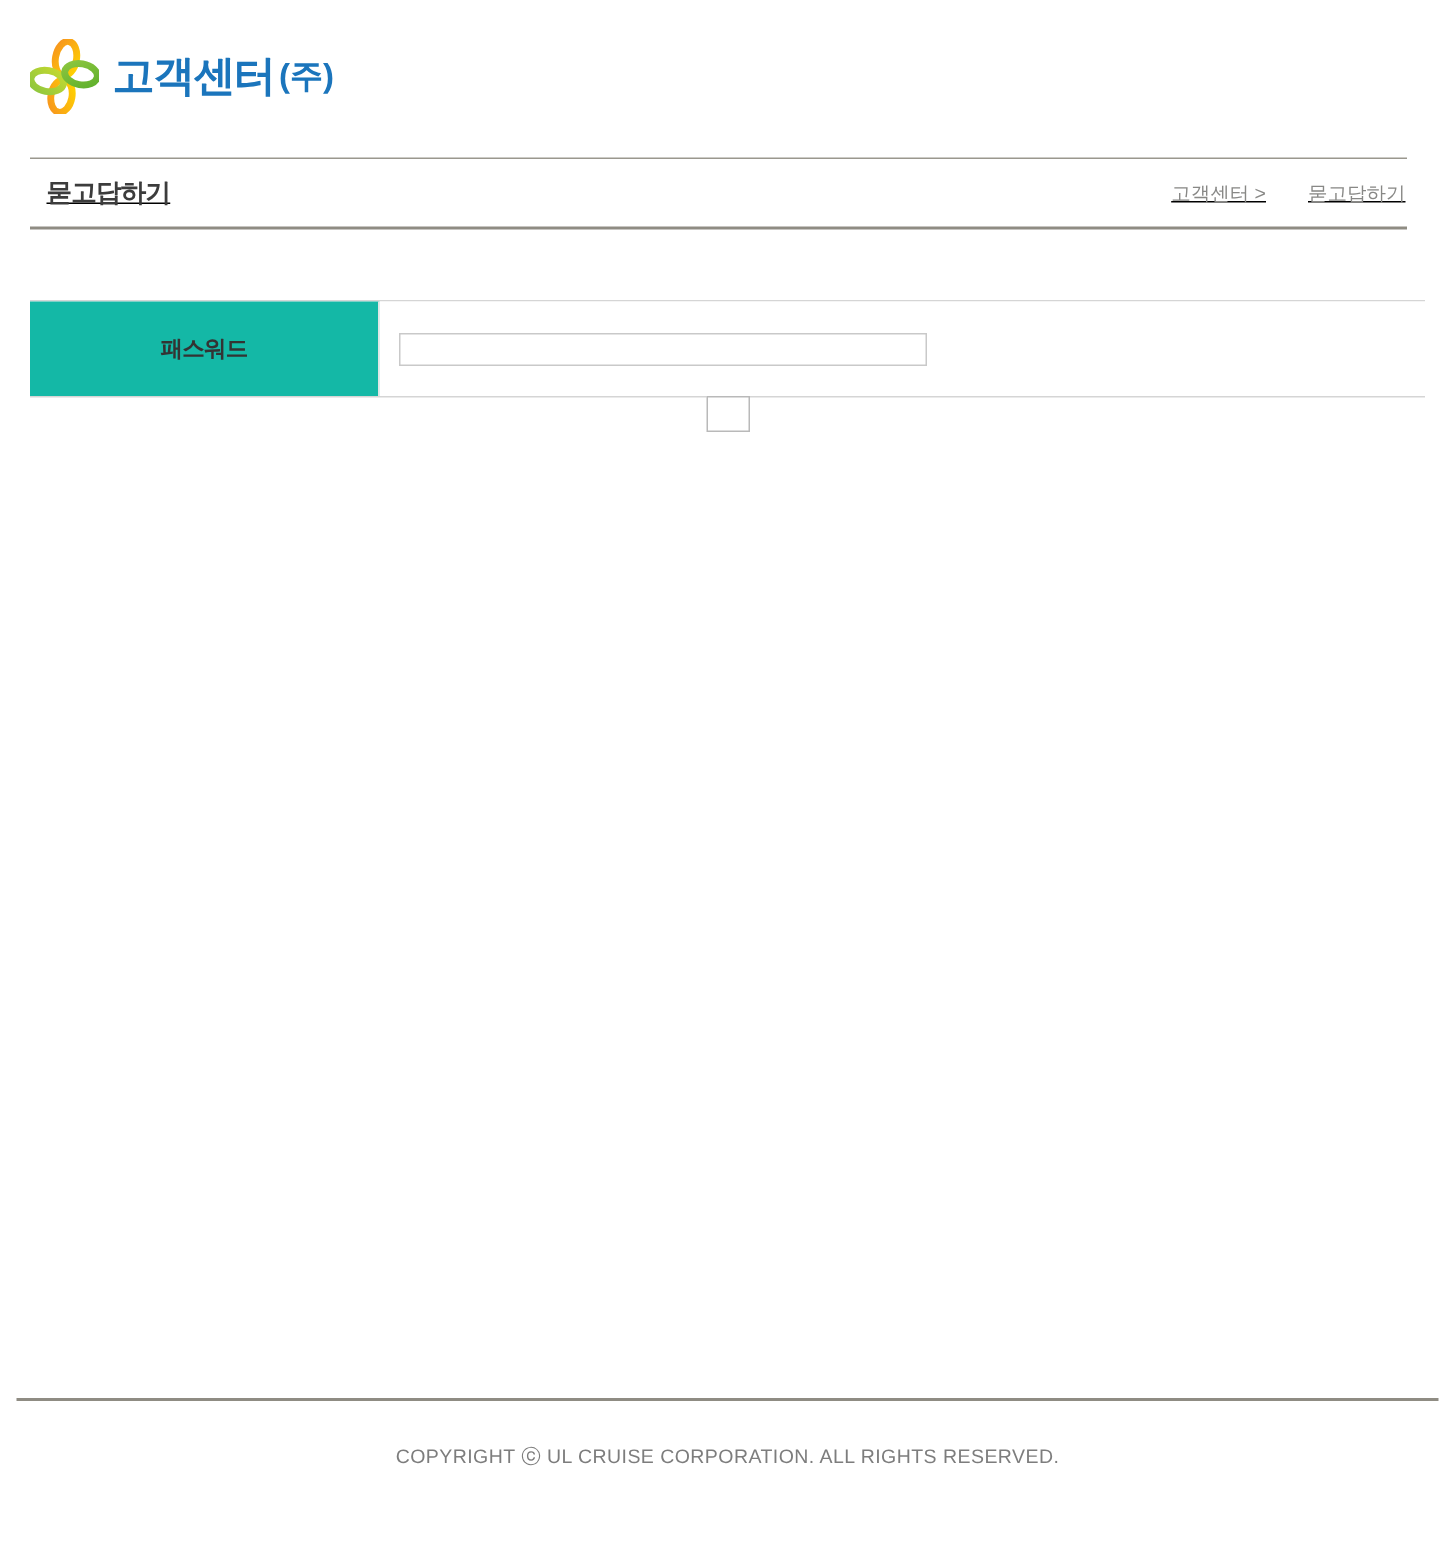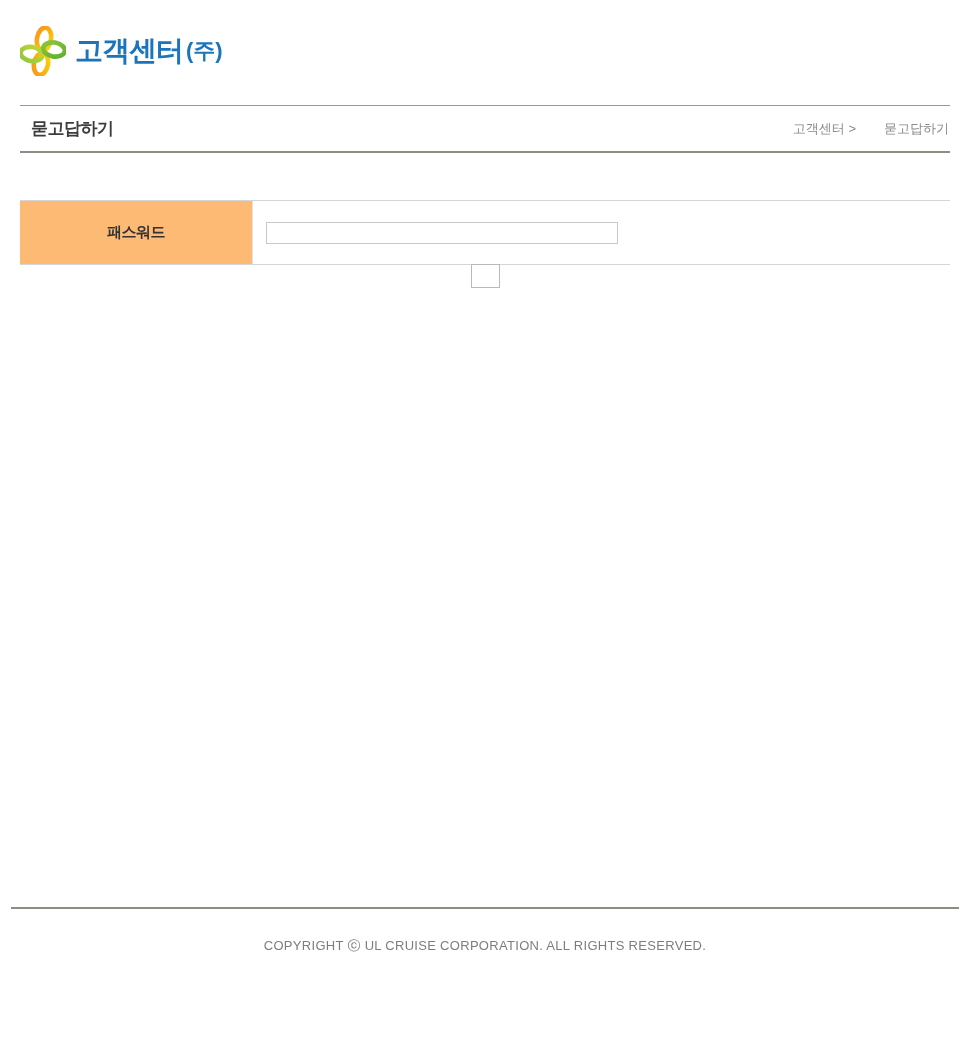--- a/index.html
+++ b/index.html
@@ -35,26 +35,27 @@
   .logo-suffix {
     color: #1b75bc;
     font-size: 22px;
     font-weight: bold;
     margin-left: 3px;
     line-height: 1;
   }
 
   
   .titlebar {
-    margin: 27px 20px 0 20px;
+    margin: 27px 32px 0 20px;
     border-top: 1px solid #9a978e;
     border-bottom: 2px solid #8f8c83;
     height: 48px;
     display: flex;
     align-items: center;
+    text-decoration: underline;
   }
   .page-title {
     font-size: 17px;
     font-weight: bold;
     color: #3c3c3c;
     padding-left: 11px;
     letter-spacing: -0.5px;
   }
   .breadcrumb {
     margin-left: auto;
@@ -70,21 +71,21 @@
   
   .form-table {
     margin: 47px 20px 0 20px;
     border-top: 1px solid #d5d5d5;
     border-bottom: 1px solid #d5d5d5;
     display: flex;
     height: 65px;
   }
   .label-cell {
     width: 233px;
-    background: #fdba74;
+    background: #14b8a6;
     border-right: 1px solid #e3e3e3;
     display: flex;
     align-items: center;
     justify-content: center;
     font-size: 15px;
     font-weight: bold;
     color: #333333;
     letter-spacing: -0.5px;
   }
   .input-cell {
@@ -110,21 +111,21 @@
     height: 24px;
     background: #ffffff;
     border: 1px solid #b9b9b9;
     cursor: pointer;
     padding: 0;
   }
 
   
   .footer {
     position: absolute;
-    top: 907px;
+    top: 932px;
     left: 0;
     width: 100%;
   }
   .footer-line {
     border-top: 2px solid #8f8c83;
     margin: 0 11px;
   }
   .footer-text {
     margin-top: 28px;
     text-align: center;

